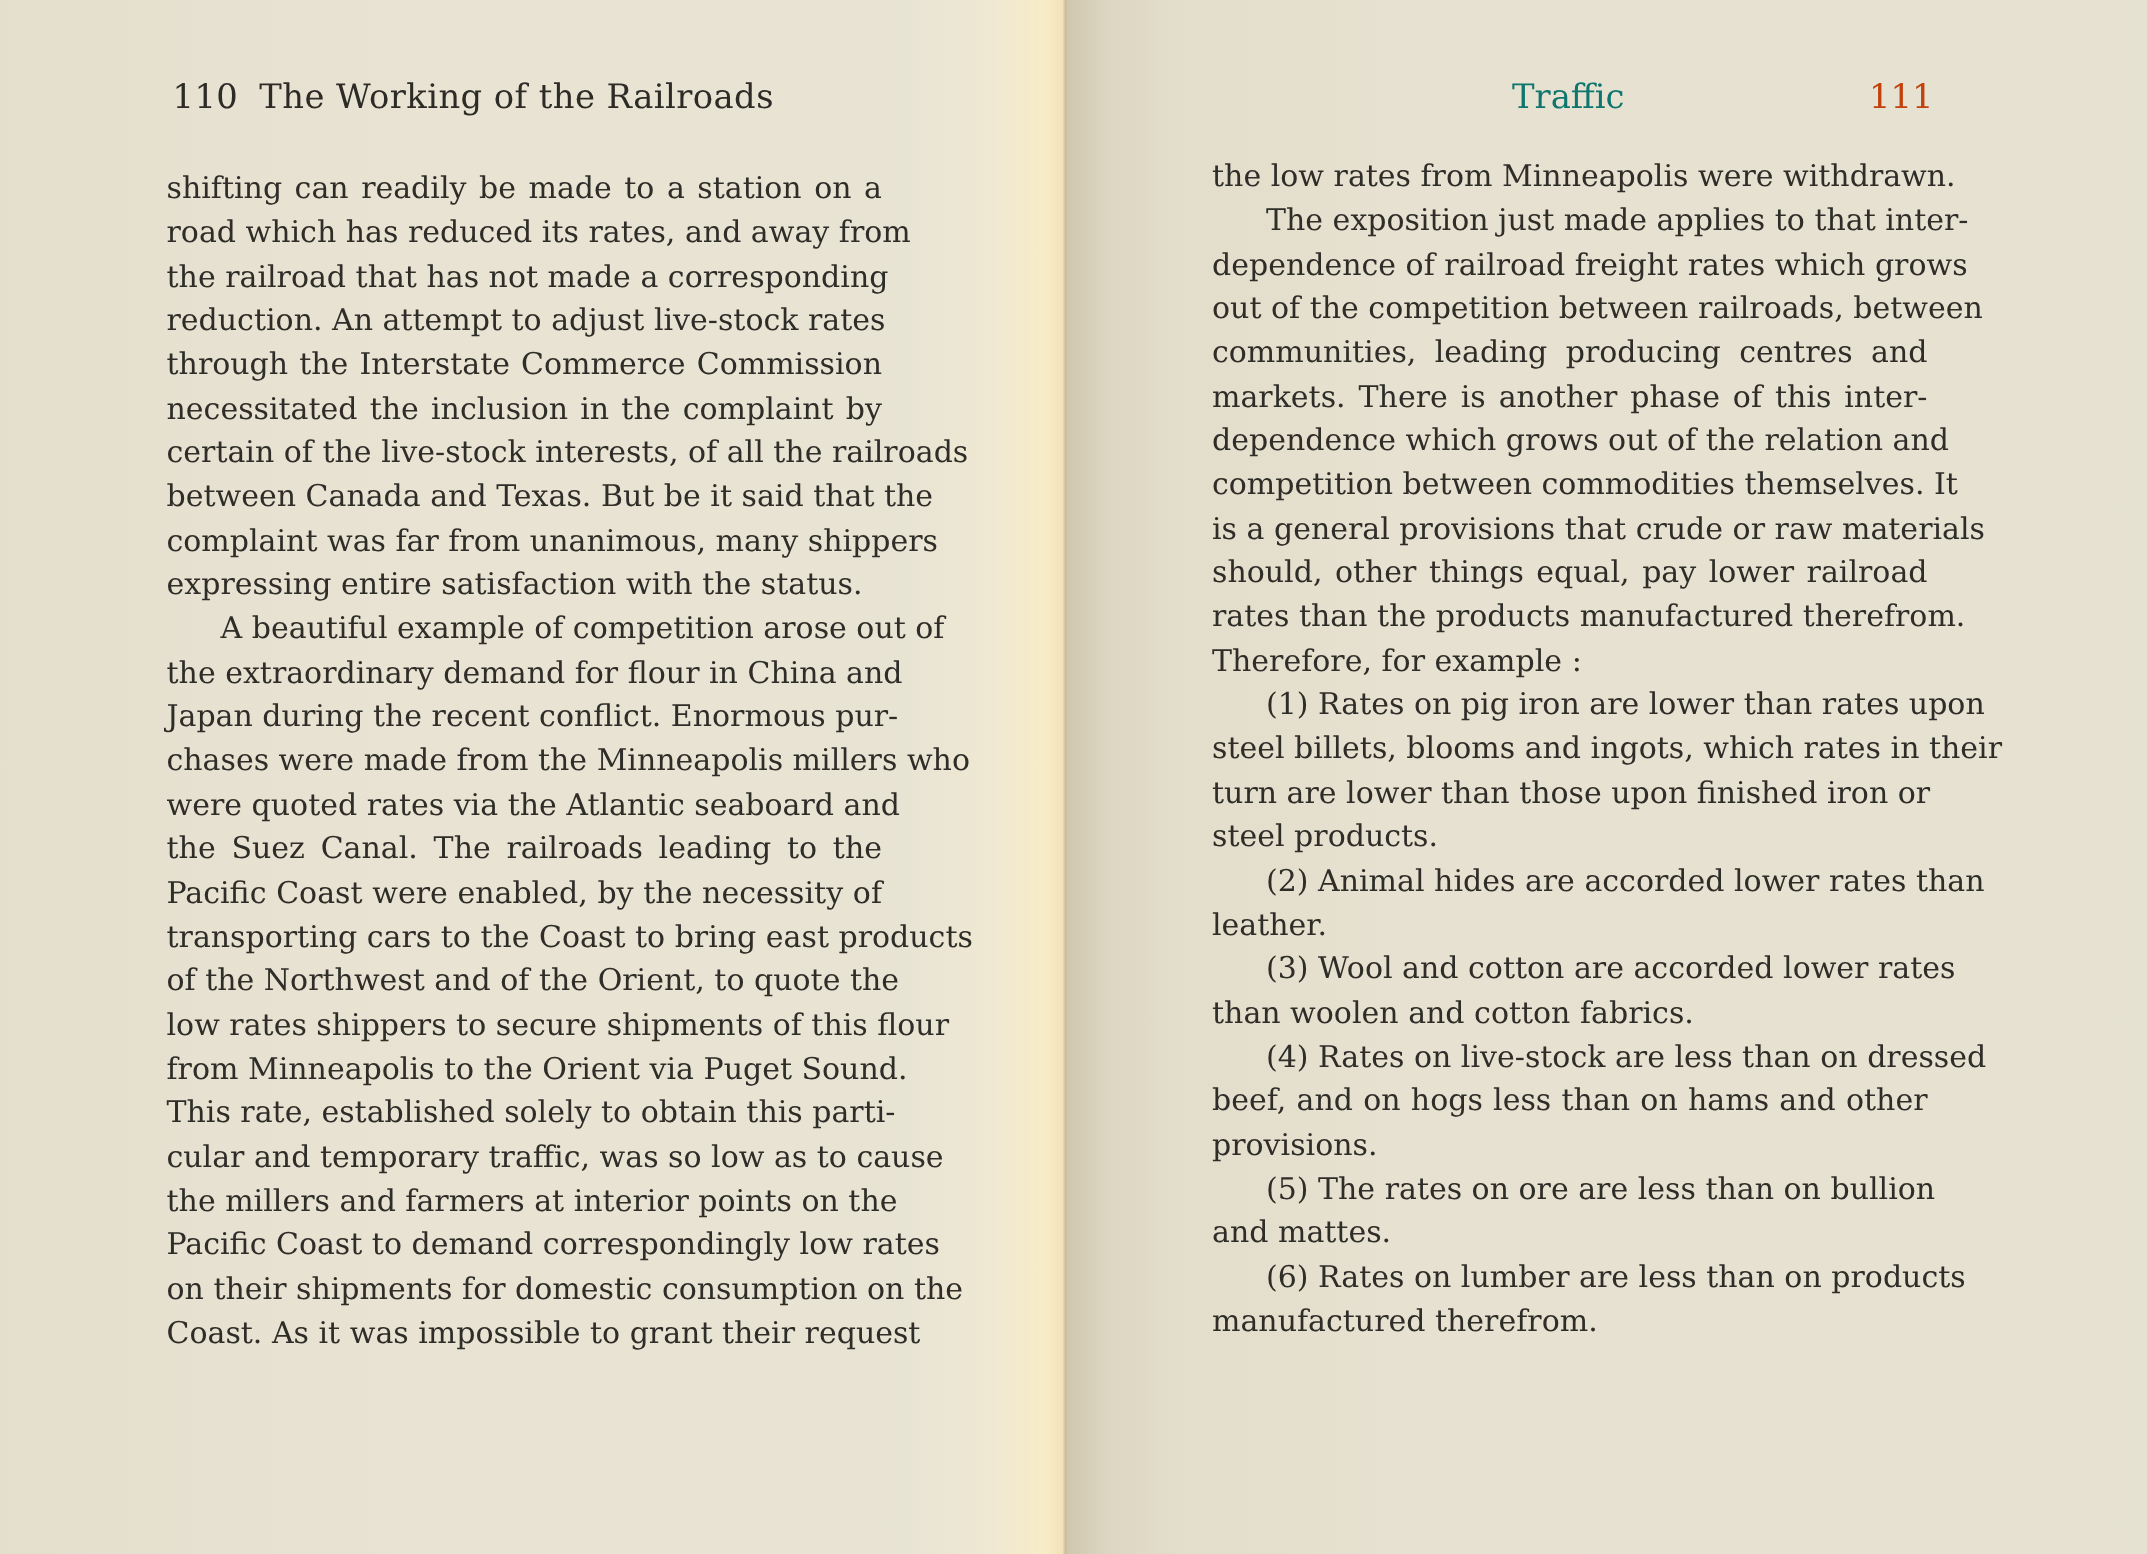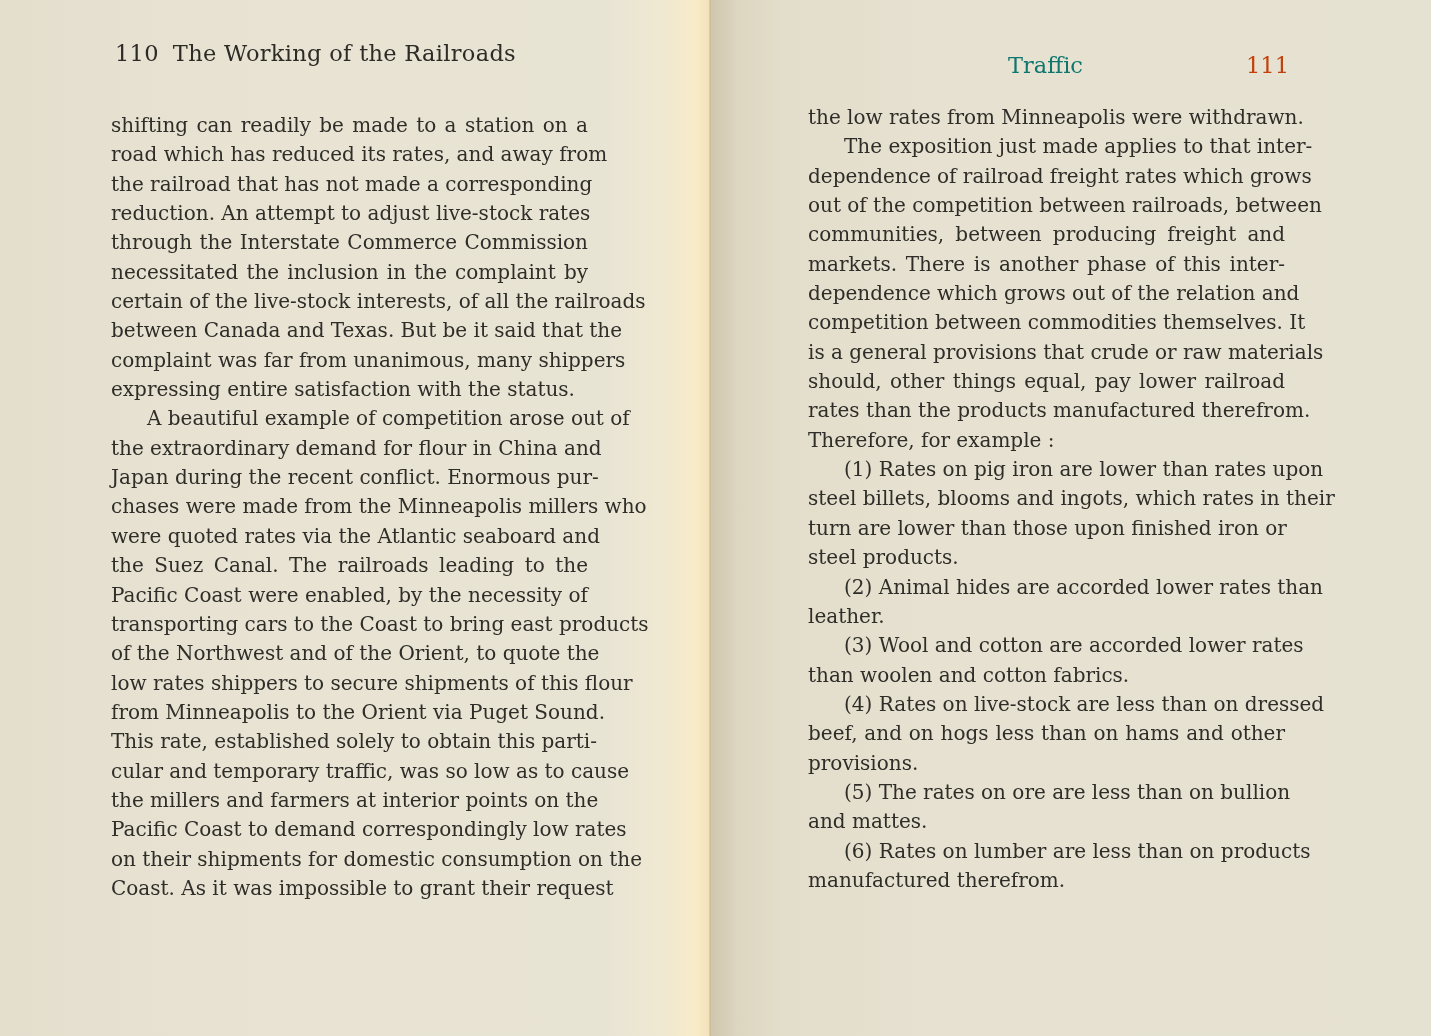--- a/index.html
+++ b/index.html
@@ -35,21 +35,21 @@
       position: absolute;
       left: 709px;
       top: 0;
       width: 2px;
       height: 1036px;
       background: #c9b994;
       opacity: 0.6;
     }
     .running-head {
       position: absolute;
-      top: 40px;
+      top: 52px;
       font-size: 22.5px;
       letter-spacing: 0.3px;
       white-space: nowrap;
       color: #2c2b26;
     }
     .rh-left {
       left: 115px;
     }
     .rh-left .folio {
       margin-right: 14px;
@@ -141,21 +141,21 @@
 <div class="gutter-line"></div>
 
 <div class="rh-right-title">Traffic</div>
 <div class="rh-right-folio">111</div>
 
 <div class="text-block block-right">
   <span class="line">the low rates from Minneapolis were withdrawn.</span>
   <span class="line indent">The exposition just made applies to that inter-</span>
   <span class="line">dependence of railroad freight rates which grows</span>
   <span class="line">out of the competition between railroads, between</span>
-  <span class="line">communities, between producing freight and</span>
+  <span class="line">communities, leading producing centres and</span>
   <span class="line">markets.  There is another phase of this inter-</span>
   <span class="line">dependence which grows out of the relation and</span>
   <span class="line">competition between commodities themselves.  It</span>
   <span class="line">is a general provisions that crude or raw materials</span>
   <span class="line">should, other things equal, pay lower railroad</span>
   <span class="line">rates than the products manufactured therefrom.</span>
   <span class="line last">Therefore, for example :</span>
   <span class="line indent">(1) Rates on pig iron are lower than rates upon</span>
   <span class="line">steel billets, blooms and ingots, which rates in their</span>
   <span class="line">turn are lower than those upon finished iron or</span>

